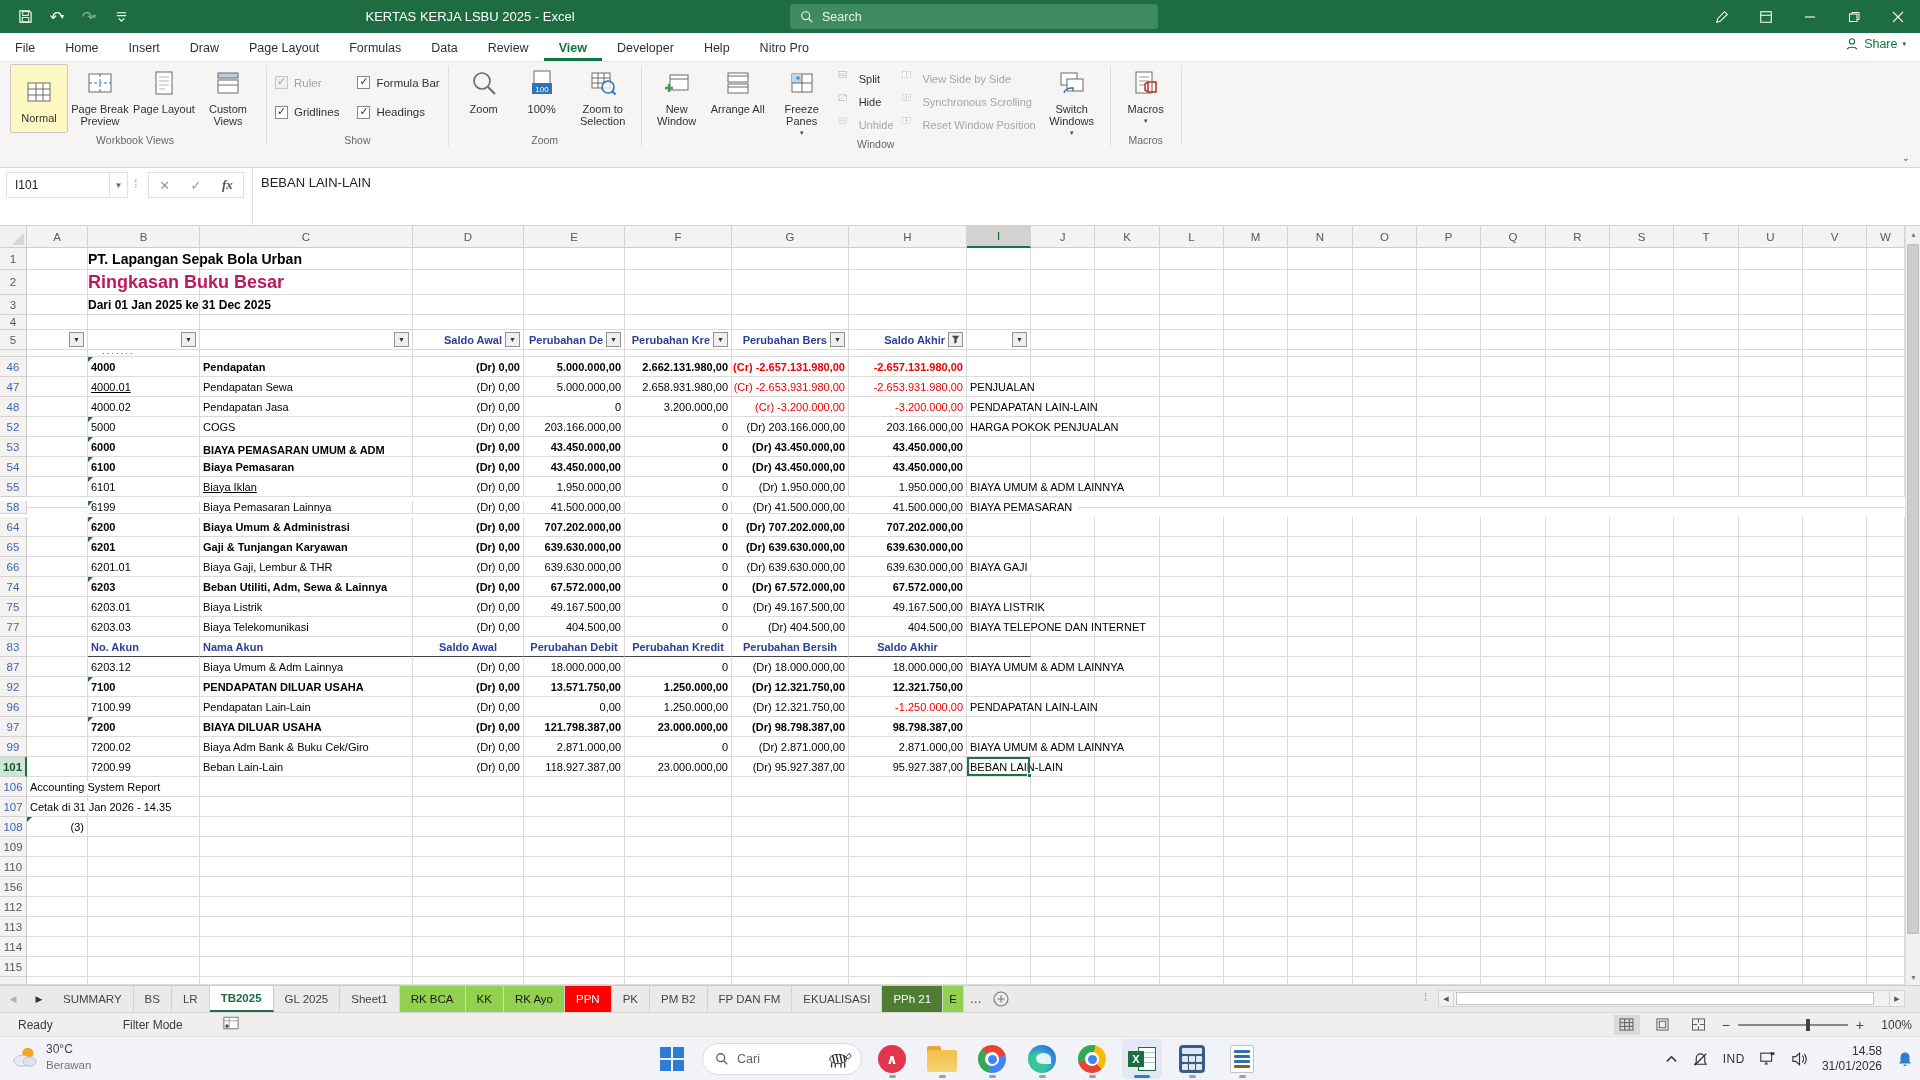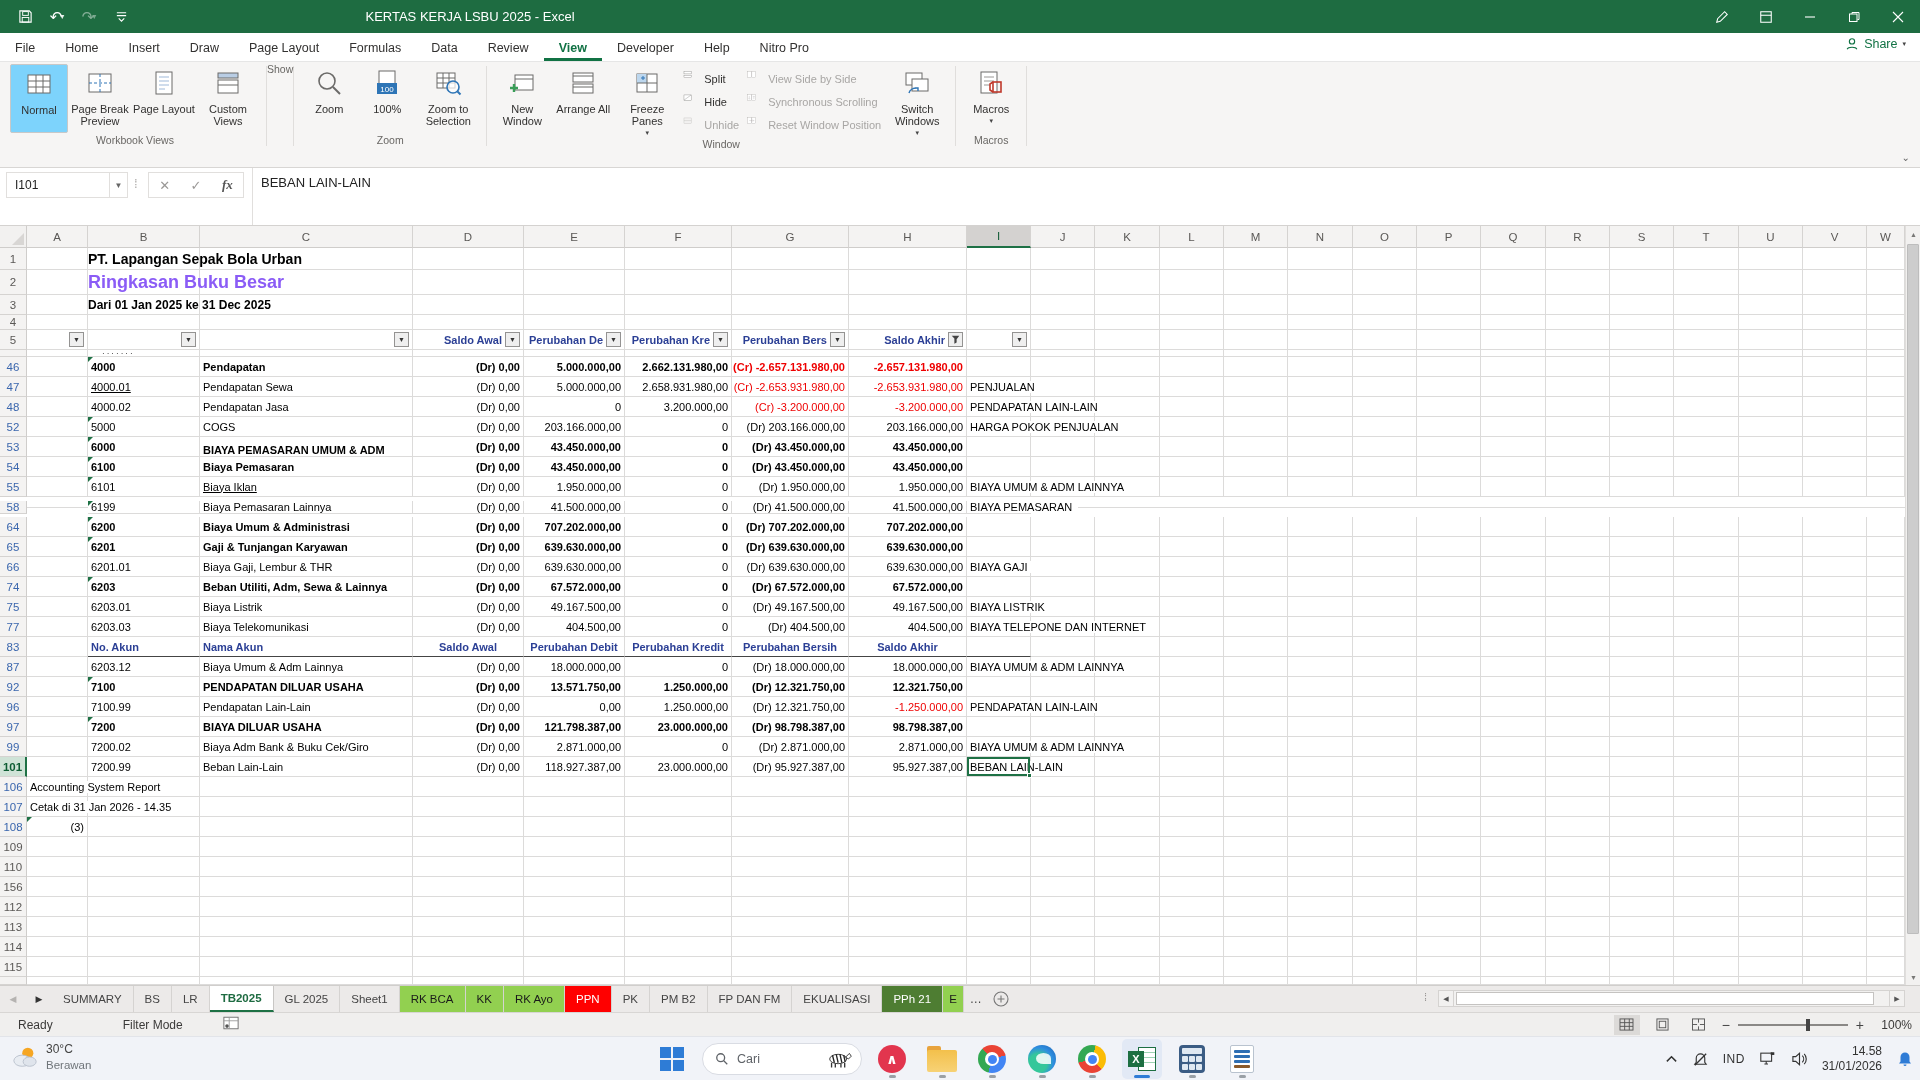--- a/index.html
+++ b/index.html
@@ -26,21 +26,21 @@
 
   
   #ribbon { position:absolute; left:0; top:62px; width:1920px; height:106px; background:#f6f5f4; border-bottom:1px solid #d8d6d4; }
   #ribbon-inner { display:flex; height:88px; padding-left:4px; }
   .rgroup { display:flex; flex-direction:column; position:relative; }
   .rgroup-body { display:flex; flex:1; align-items:stretch; padding:2px 6px 0 6px; }
   .rgroup-label { height:17px; text-align:center; font-size:10.5px; color:#696764; padding-top:1px; }
   .gsep { width:1px; background:#e0dedc; margin:4px 0; }
   .bigbtn { width:58px; display:flex; flex-direction:column; align-items:center; padding-top:5px; gap:2px; border-radius:2px; }
   .bigbtn .bb-label { font-size:11px; color:#323130; text-align:center; line-height:12px; }
-  .bigbtn.selected { background:#7dd3fc; border:1px solid #c8c8c8; }
+  .bigbtn.selected { background:#fef9c3; border:1px solid #c8c8c8;justify-content:center; }
   .bigbtn.wide { width:64px; }
   .dd-arrow { font-size:7px; color:#444; }
   .checks { display:grid; grid-template-rows:repeat(2,1fr); grid-auto-flow:column; gap:0 18px; align-content:center; padding:6px 8px; }
   .chk { display:flex; align-items:center; gap:6px; font-size:11.5px; color:#323130; }
   .chk .box { width:13px; height:13px; border:1px solid #8a8886; background:#fff; position:relative; }
   .chk .box::after { content:"✓"; position:absolute; left:1px; top:-2px; font-size:11px; color:#323130; }
   .chk.disabled { color:#a19f9d; }
   .chk.disabled .box { border-color:#c8c6c4; background:#f0efee; }
   .chk.disabled .box::after { color:#a19f9d; }
   .winstack { display:flex; flex-direction:column; justify-content:flex-start; padding-top:6px; gap:5px; margin:0 4px; }
@@ -73,21 +73,21 @@
   .cell.num { justify-content:flex-end; }
   .cell.ctr { justify-content:center; }
   .cell.ovf { overflow:visible; z-index:2; }
   .cell.ovf .sp { background:#fff; padding-right:6px; }
   .b { font-weight:bold; }
   .r { color:#ee0000; }
   .bluehdr { color:#2b3f95; font-weight:bold; }
   .tri::before { content:""; position:absolute; left:0; top:0; border-top:5px solid #1e7145; border-right:5px solid transparent; z-index:3; }
   .overlay { position:absolute; top:0; height:100%; display:flex; align-items:center; white-space:nowrap; z-index:2; }
   .t1 { font-size:14px; font-weight:bold; color:#000; }
-  .t2 { font-size:18px; font-weight:bold; color:#8b5cf6; }
+  .t2 { font-size:18px; font-weight:bold; color:#be185d; }
   .t3 { font-size:12px; font-weight:bold; color:#000; }
   .ft { font-size:11px; color:#000; }
   .fbtn { width:15px; height:15px; flex:none; background:#efefef; border:1px solid #949392; display:flex; align-items:center; justify-content:center; margin-left:3px; }
   .fbtn .caret { font-size:7px; color:#333; }
   .selcell { z-index:4; }
   .selcell::after { content:""; position:absolute; left:0; top:0; right:0; bottom:0; border:2px solid #1e7145; pointer-events:none; }
   .selcell .handle { position:absolute; right:-2px; bottom:-2px; width:5px; height:5px; background:#1e7145; border:1px solid #fff; z-index:5; }
   .hdr2line { border-bottom:1px solid #444 !important; }
   
   #vscroll { position:absolute; right:0; top:0; width:15px; height:759px; background:#f2f1f0; border-left:1px solid #e0dedc; }
@@ -191,20 +191,27 @@
       <div class="qat-btn">↶<span class="qat-dd">▾</span></div>
       <div class="qat-btn dim">↷<span class="qat-dd">▾</span></div>
       <div class="qat-btn">
         <svg width="13" height="13" viewBox="0 0 14 14">
             <path d="M2 3h10M2 6h10" stroke="#fff" stroke-width="1.2"></path>
             <path d="M4 9l3 3 3-3" fill="none" stroke="#fff" stroke-width="1.2"></path>
           </svg>
       </div>
     </div>
     <div id="tb-title">KERTAS KERJA LSBU 2025 - Excel</div>
+    <div id="tb-search">
+      <svg width="14" height="14" viewBox="0 0 16 16">
+          <circle cx="6.5" cy="6.5" r="4.5" fill="none" stroke="#eaf3ee" stroke-width="1.4"></circle>
+          <path d="M10 10l4 4" stroke="#eaf3ee" stroke-width="1.4"></path>
+        </svg>
+      <span>Search</span>
+    </div>
     <div id="tb-right">
       <div class="tb-ico">
         <svg width="14" height="14" viewBox="0 0 16 16">
             <path d="M2 14l1-4 8-8 3 3-8 8z" fill="none" stroke="#fff" stroke-width="1.2"></path>
           </svg>
       </div>
       <div class="tb-ico">
         <svg width="14" height="14" viewBox="0 0 16 16">
             <rect x="2" y="2" width="12" height="12" fill="none" stroke="#fff" stroke-width="1.2"></rect>
             <path d="M2 6h12" stroke="#fff" stroke-width="1.2"></path>
@@ -284,20 +291,38 @@
                   <rect x="4" y="11" width="20" height="13" fill="#fff" stroke="#6b6a68"></rect>
                   <path d="M4 16h20" stroke="#6b6a68"></path>
                 </svg></div>
               <div class="bb-label">Custom Views</div>
             </div>
           </div>
           <div class="rgroup-label">Workbook Views</div>
         </div>
         <div class="gsep"></div>
         <div class="rgroup">
+          <div class="rgroup-body checks">
+            <div class="chk disabled">
+              <span class="box"></span>
+              <span>Ruler</span>
+            </div>
+            <div class="chk">
+              <span class="box"></span>
+              <span>Gridlines</span>
+            </div>
+            <div class="chk">
+              <span class="box"></span>
+              <span>Formula Bar</span>
+            </div>
+            <div class="chk">
+              <span class="box"></span>
+              <span>Headings</span>
+            </div>
+          </div>
           <div class="rgroup-label">Show</div>
         </div>
         <div class="gsep"></div>
         <div class="rgroup">
           <div class="rgroup-body">
             <div class="bigbtn">
               <div><svg width="28" height="28" viewBox="0 0 28 28">
                   <circle cx="12" cy="12" r="8" fill="none" stroke="#6b6a68" stroke-width="1.6"></circle>
                   <path d="M18 18l7 7" stroke="#6b6a68" stroke-width="2"></path>
                 </svg></div>

